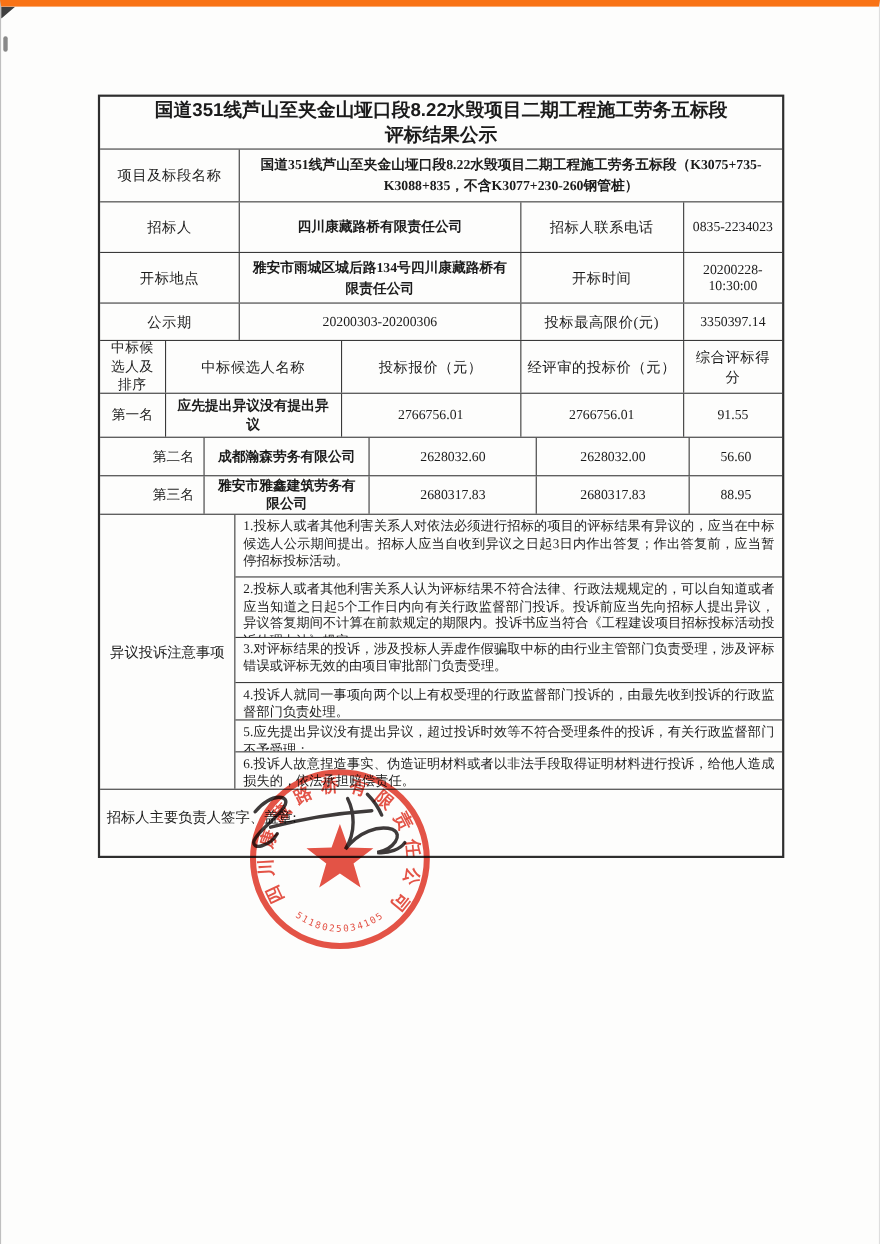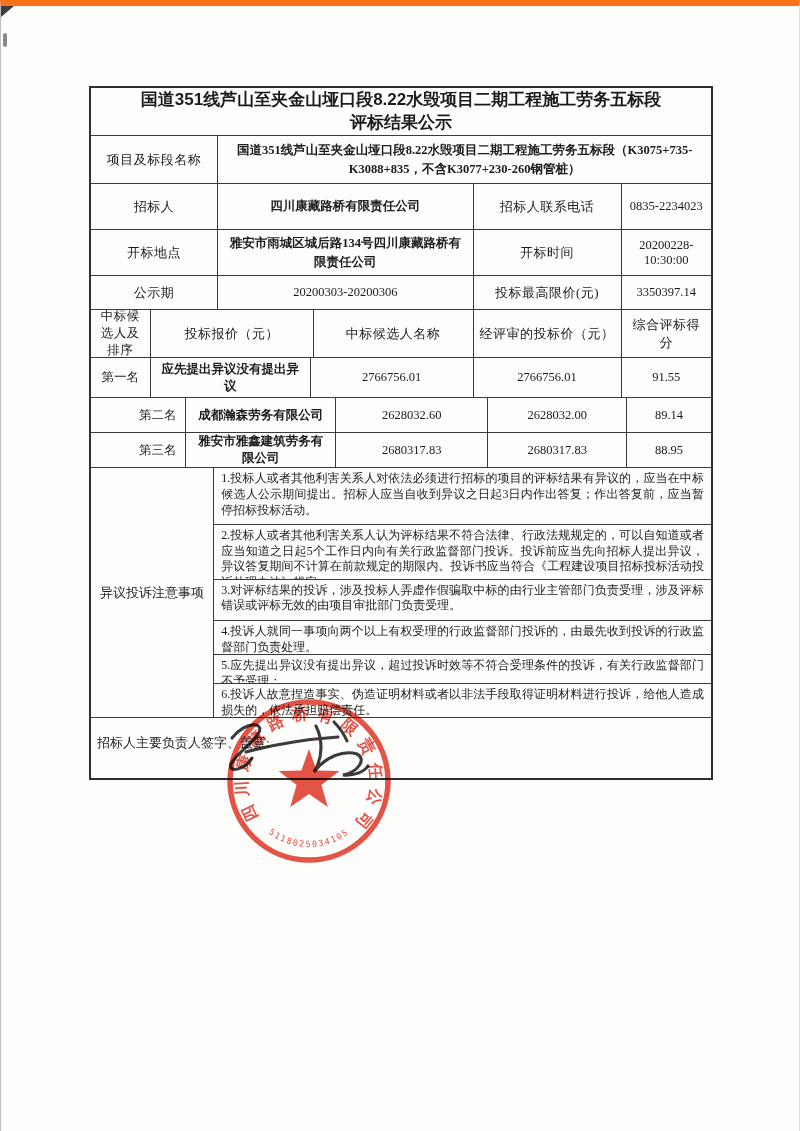--- a/index.html
+++ b/index.html
@@ -83,40 +83,40 @@
 
     <div class="t-row h34">
       <div class="cell w128 lbl">公示期</div>
       <div class="cell w257 val">20200303-20200306</div>
       <div class="cell w149 lbl">投标最高限价(元)</div>
       <div class="cell w90 val">3350397.14</div>
     </div>
 
     <div class="t-row h48">
       <div class="cell w60 lbl" style="font-size:12.5px">中标候选人及排序</div>
+      <div class="cell w161 lbl">中标候选人名称</div>
       <div class="cell w164 lbl">投标报价（元）</div>
-      <div class="cell w161 lbl">中标候选人名称</div>
       <div class="cell w149 lbl">经评审的投标价（元）</div>
       <div class="cell w90 lbl">综合评标得分</div>
     </div>
 
     <div class="t-row h40">
       <div class="cell w60 val">第一名</div>
       <div class="cell w161 val bold">应先提出异议没有提出异议</div>
       <div class="cell w164 val">2766756.01</div>
       <div class="cell w149 val">2766756.01</div>
       <div class="cell w90 val">91.55</div>
     </div>
 
     <div class="t-row h35">
       <div class="cell w60 val">第二名</div>
       <div class="cell w161 val bold">成都瀚森劳务有限公司</div>
       <div class="cell w164 val">2628032.60</div>
       <div class="cell w149 val">2628032.00</div>
-      <div class="cell w90 val">89.14</div>
+      <div class="cell w90 val">56.60</div>
     </div>
 
     <div class="t-row h35">
       <div class="cell w60 val">第三名</div>
       <div class="cell w161 val bold">雅安市雅鑫建筑劳务有限公司</div>
       <div class="cell w164 val">2680317.83</div>
       <div class="cell w149 val">2680317.83</div>
       <div class="cell w90 val">88.95</div>
     </div>
 

